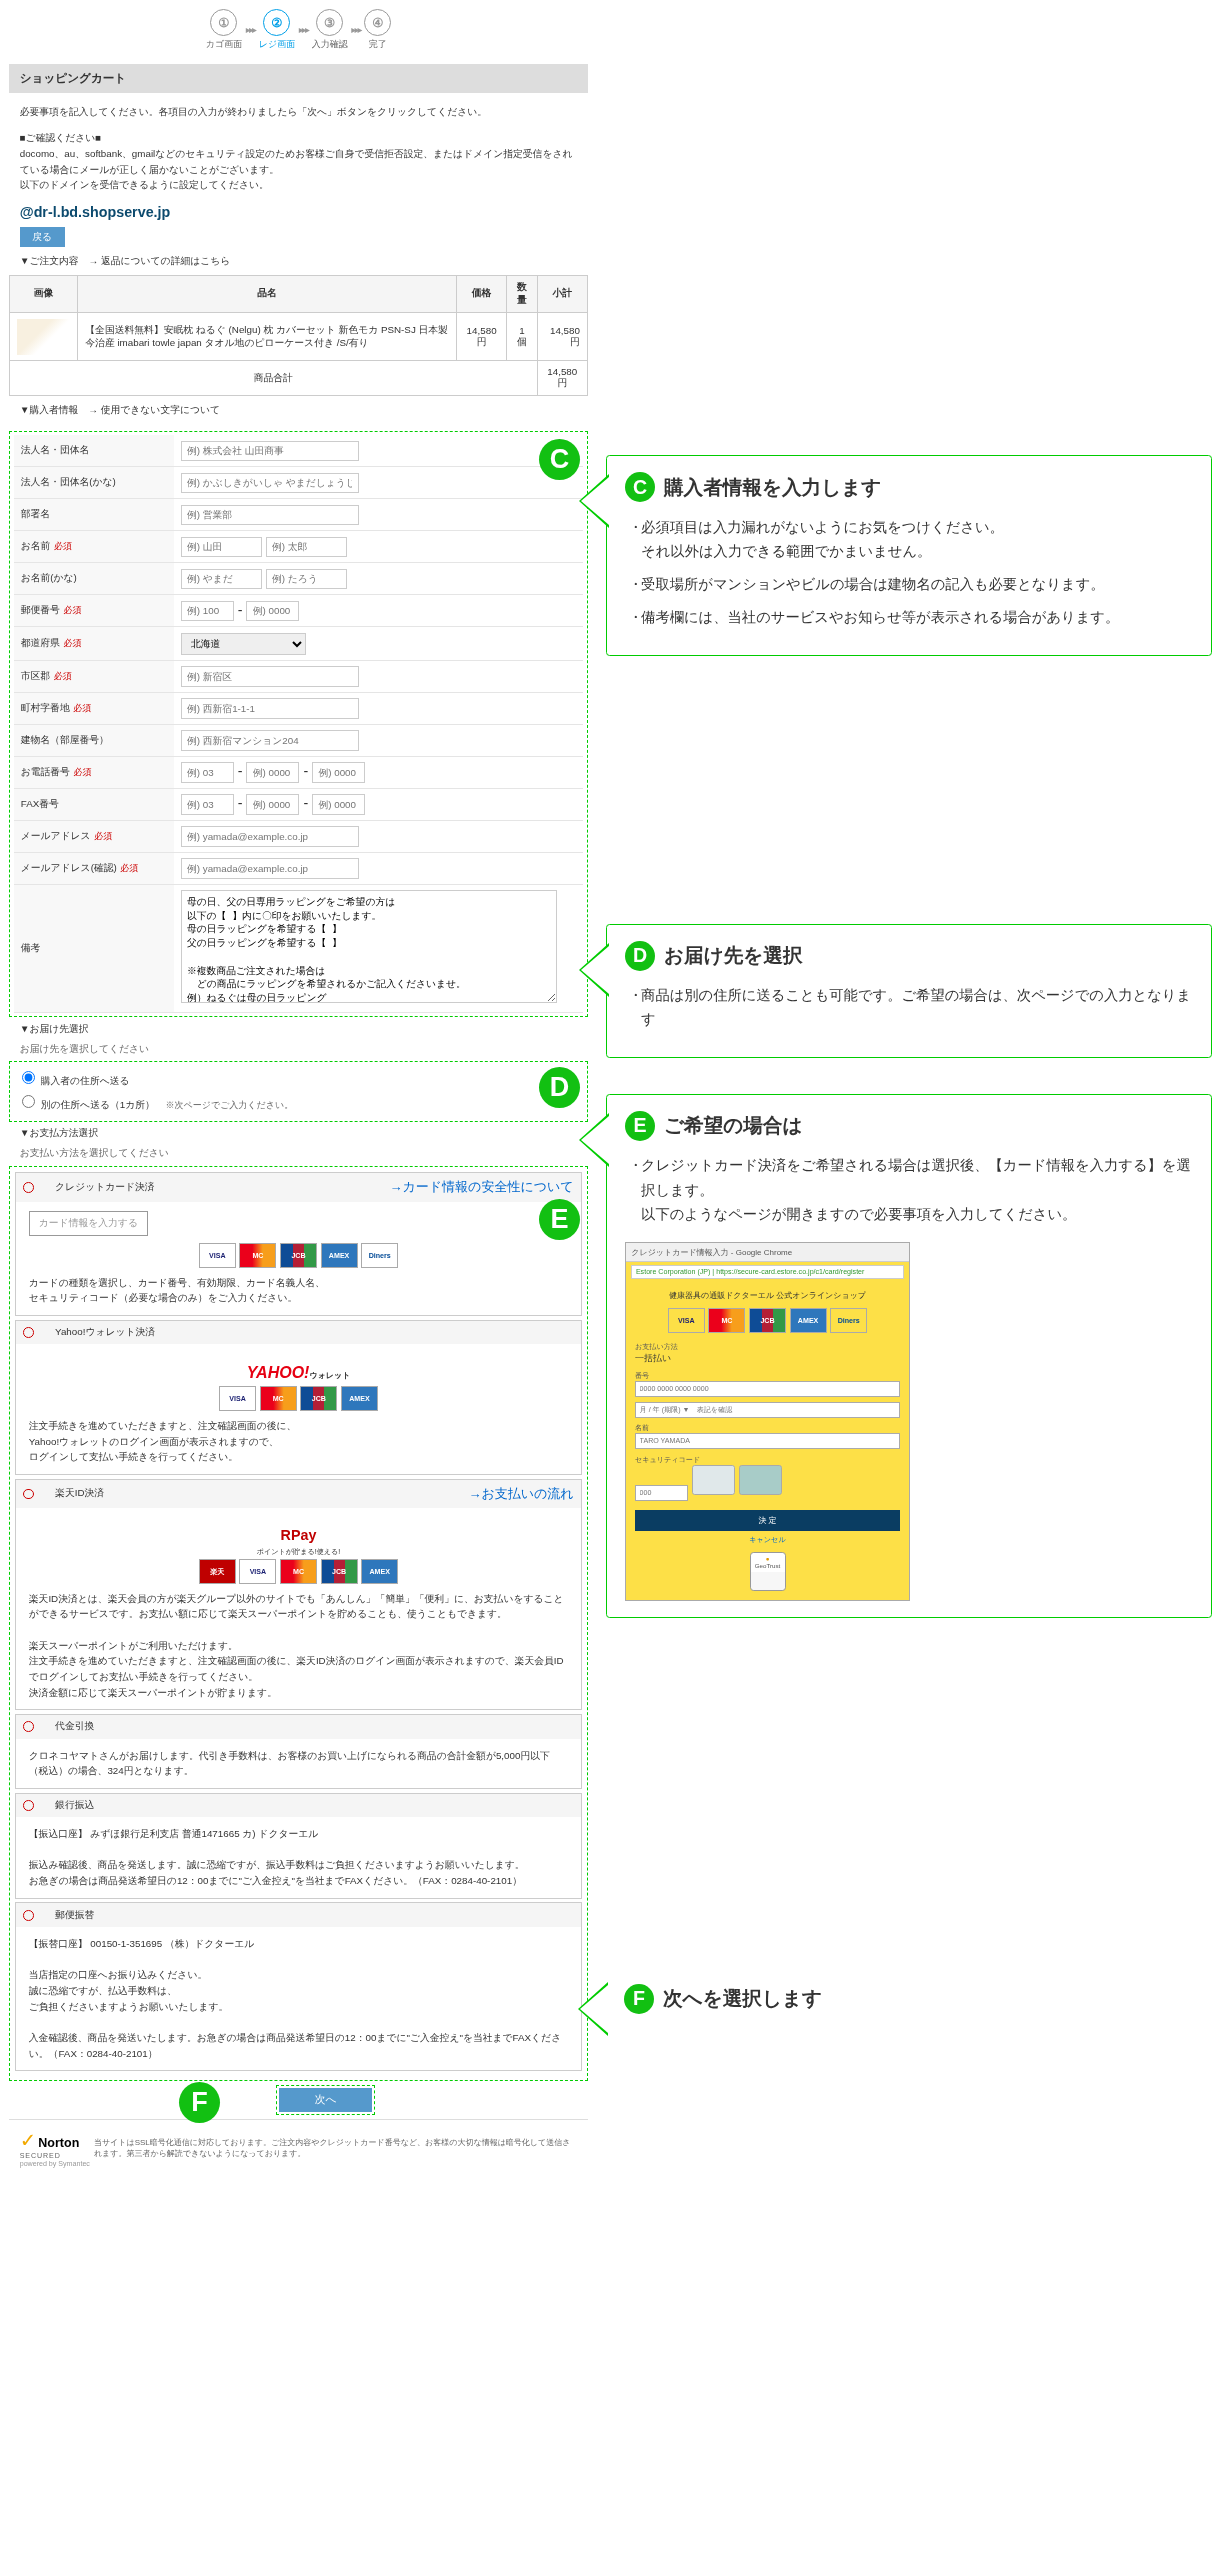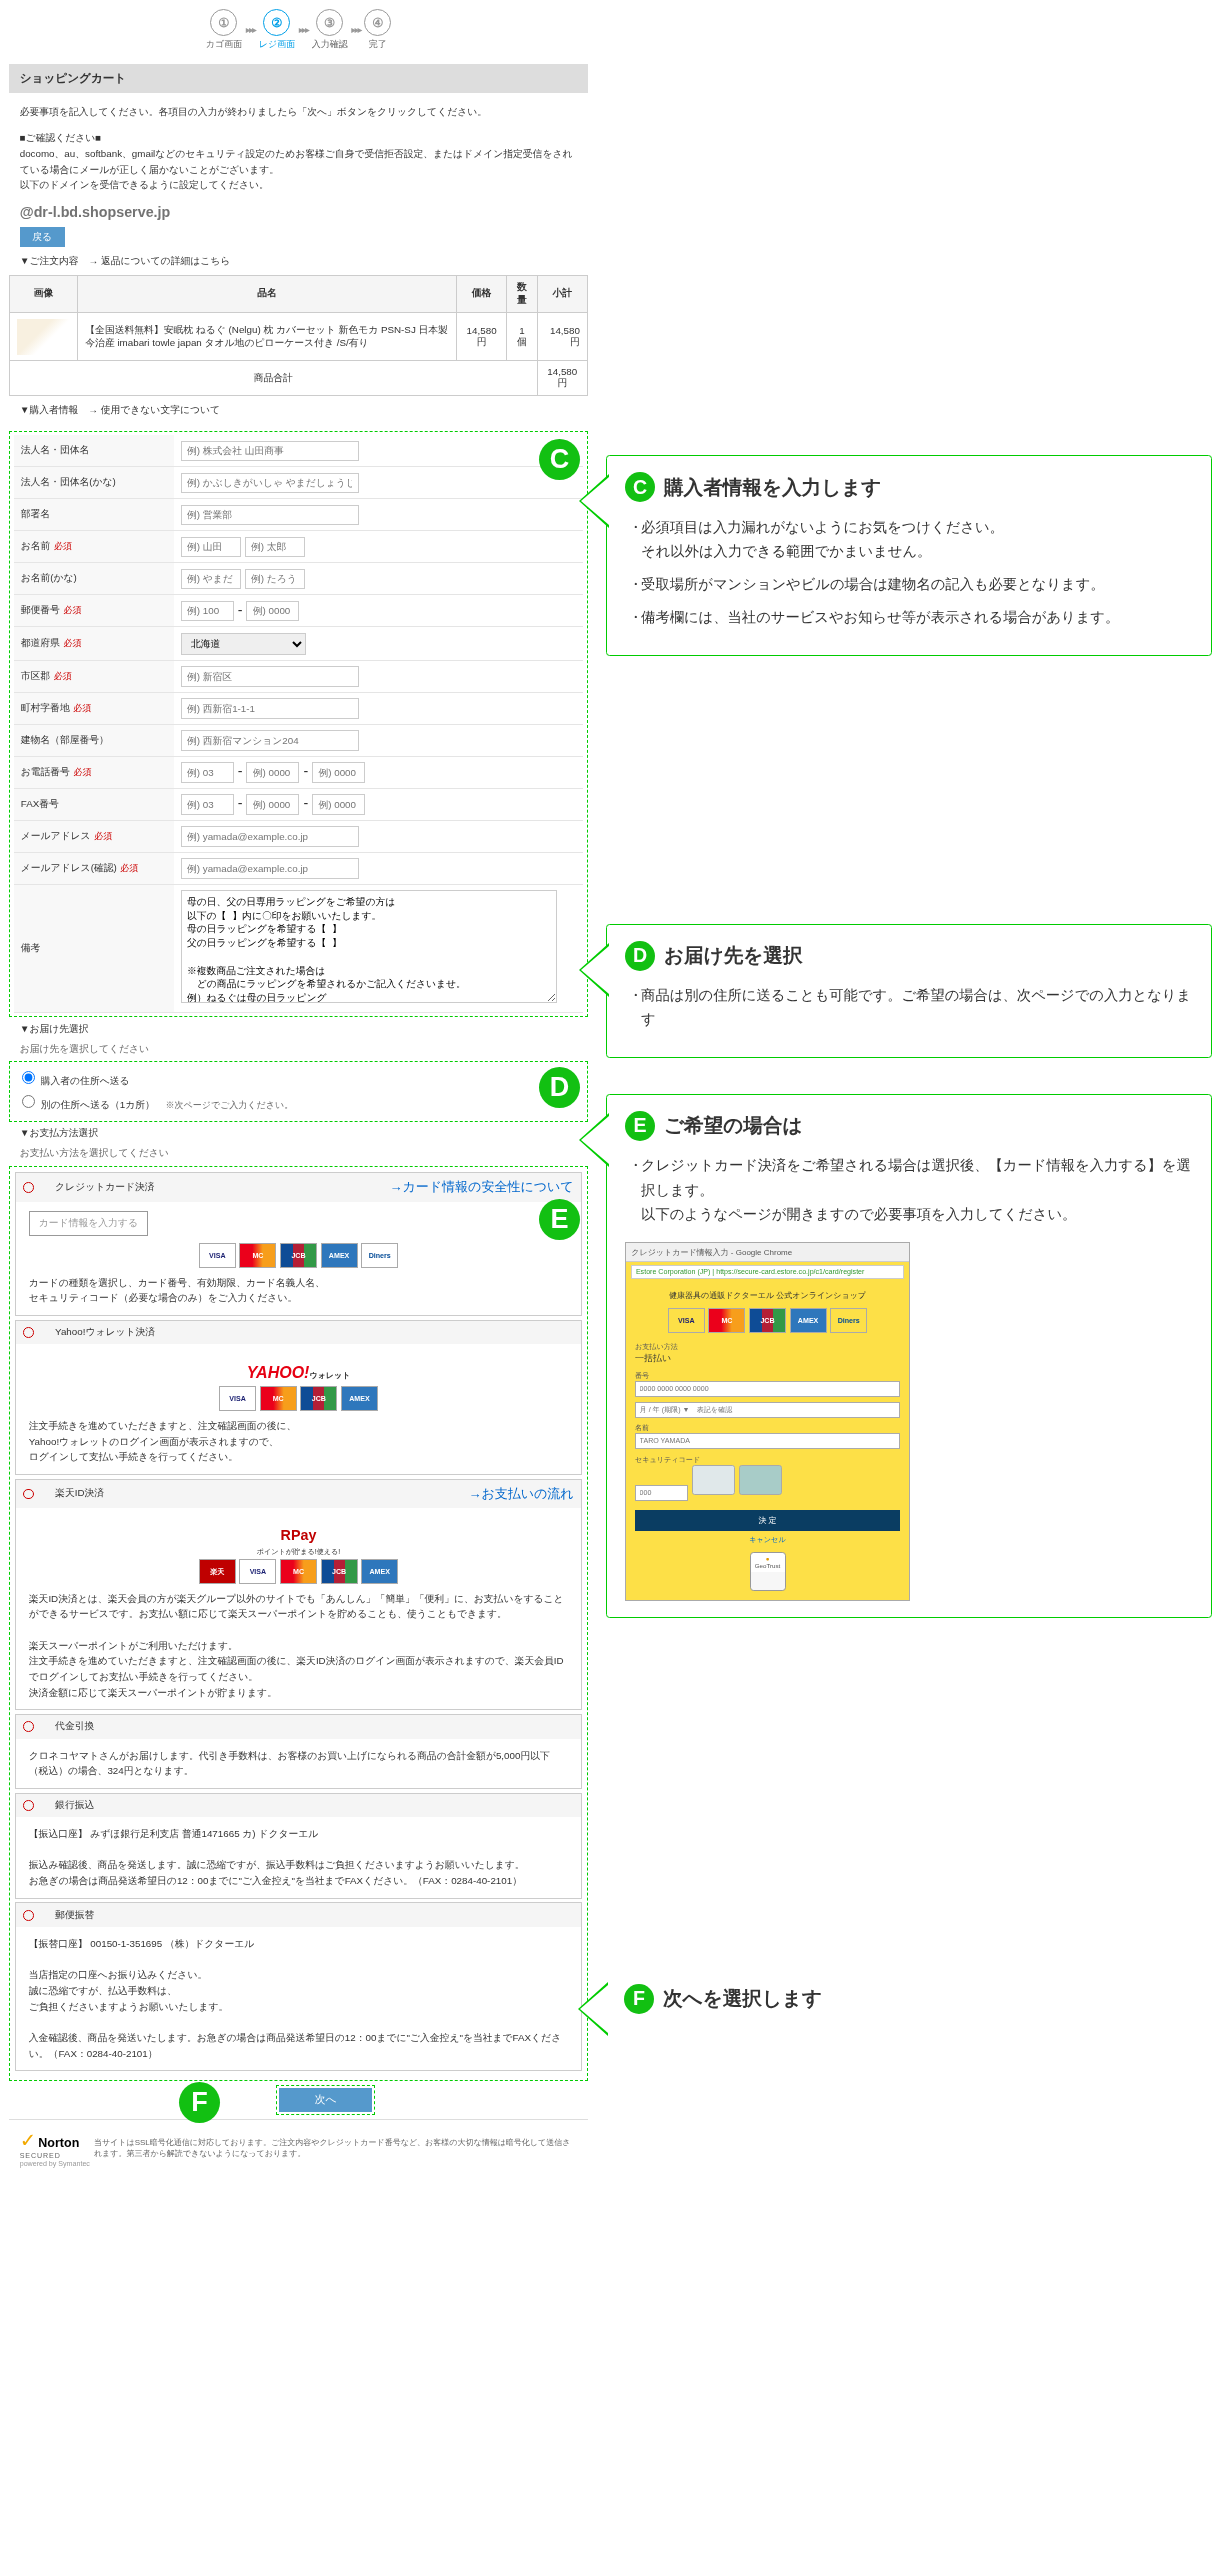--- a/index.html
+++ b/index.html
@@ -14,40 +14,40 @@
 .step-circle { width: 27px; height: 27px; border-radius: 50%; border: 1.8px solid #999; display: flex; align-items: center; justify-content: center; font-weight: bold; color: #999; font-size: 12.5px; }
 .step.active .step-circle { border-color: #009fe8; color: #009fe8; }
 .step-label { font-size: 9px; margin-top: 1.8px; color: #666; }
 .step.active .step-label { color: #009fe8; }
 .step-arrow { color: #999; font-size: 9.8px; letter-spacing: -1.8px; }
 
 
 .cart-header { background: #ddd; padding: 7.1px 10.7px; font-size: 11.6px; font-weight: bold; }
 .intro-text { font-size: 9.8px; padding: 10.7px; line-height: 1.6; }
 .confirm-note { font-size: 9.8px; padding: 0 10.7px 10.7px; line-height: 1.6; }
-.domain { font-size: 14.3px; font-weight: bold; color: #737373; padding: 0 10.7px 7.1px; }
+.domain { font-size: 14.3px; font-weight: bold; color: #0c4a6e; padding: 0 10.7px 7.1px; }
 .back-btn { background: #5599cc; color: #fff; padding: 3.6px 12.5px; font-size: 9.8px; margin-left: 10.7px; display: inline-block; cursor: pointer; }
 .section-link { font-size: 9.8px; padding: 7.1px 10.7px; }
 
 
 table.order { width: 100%; border-collapse: collapse; font-size: 9.8px; }
 table.order th, table.order td { border: 0.9px solid #ccc; padding: 5.3px 7.1px; text-align: center; }
 table.order th { background: #f5f5f5; }
 .prod-img { width: 53px; height: 36px; background: linear-gradient(135deg, #f8f0e0 40%, #fff 60%); margin: auto; }
 .total-row td { text-align: right; }
 
 
 .form-section { border: 1.8px dashed #0c0; padding: 3.6px; margin-top: 7.1px; position: relative; }
 .form-row { display: flex; border-bottom: 0.9px solid #e5e5e5; }
 .form-label { width: 160px; background: #f8f8f8; padding: 9px 7.1px; font-size: 9.8px; display: flex; align-items: center; }
 .form-label .req { color: #c00; font-size: 9px; margin-left: 3.6px; }
 .form-field { flex: 1; padding: 5.3px 7.1px; }
 .form-field input, .form-field select, .form-field textarea { border: 0.9px solid #ccc; padding: 3.6px 5.3px; font-size: 9.8px; }
 .form-field input.w200 { width: 178px; }
-.form-field input.w80 { width: 60px; }
+.form-field input.w80 { width: 81px; }
 .form-field input.w60 { width: 53px; }
 .form-field textarea { width: 95%; height: 113px; line-height: 1.4; }
 .form-field select { width: 125px; }
 
 .badge { position: absolute; right: 7.1px; width: 41px; height: 41px; border-radius: 50%; background: #12c012; color: #fff; display: flex; align-items: center; justify-content: center; font-size: 27px; font-weight: bold; }
 .badge.c { top: 7.1px; }
 
 
 .sub-header { font-size: 9.8px; padding: 5.3px 10.7px 1.8px; }
 .delivery-box, .payment-box { border: 1.8px dashed #0c0; padding: 5.3px; margin-top: 3.6px; position: relative; font-size: 9.8px; }

